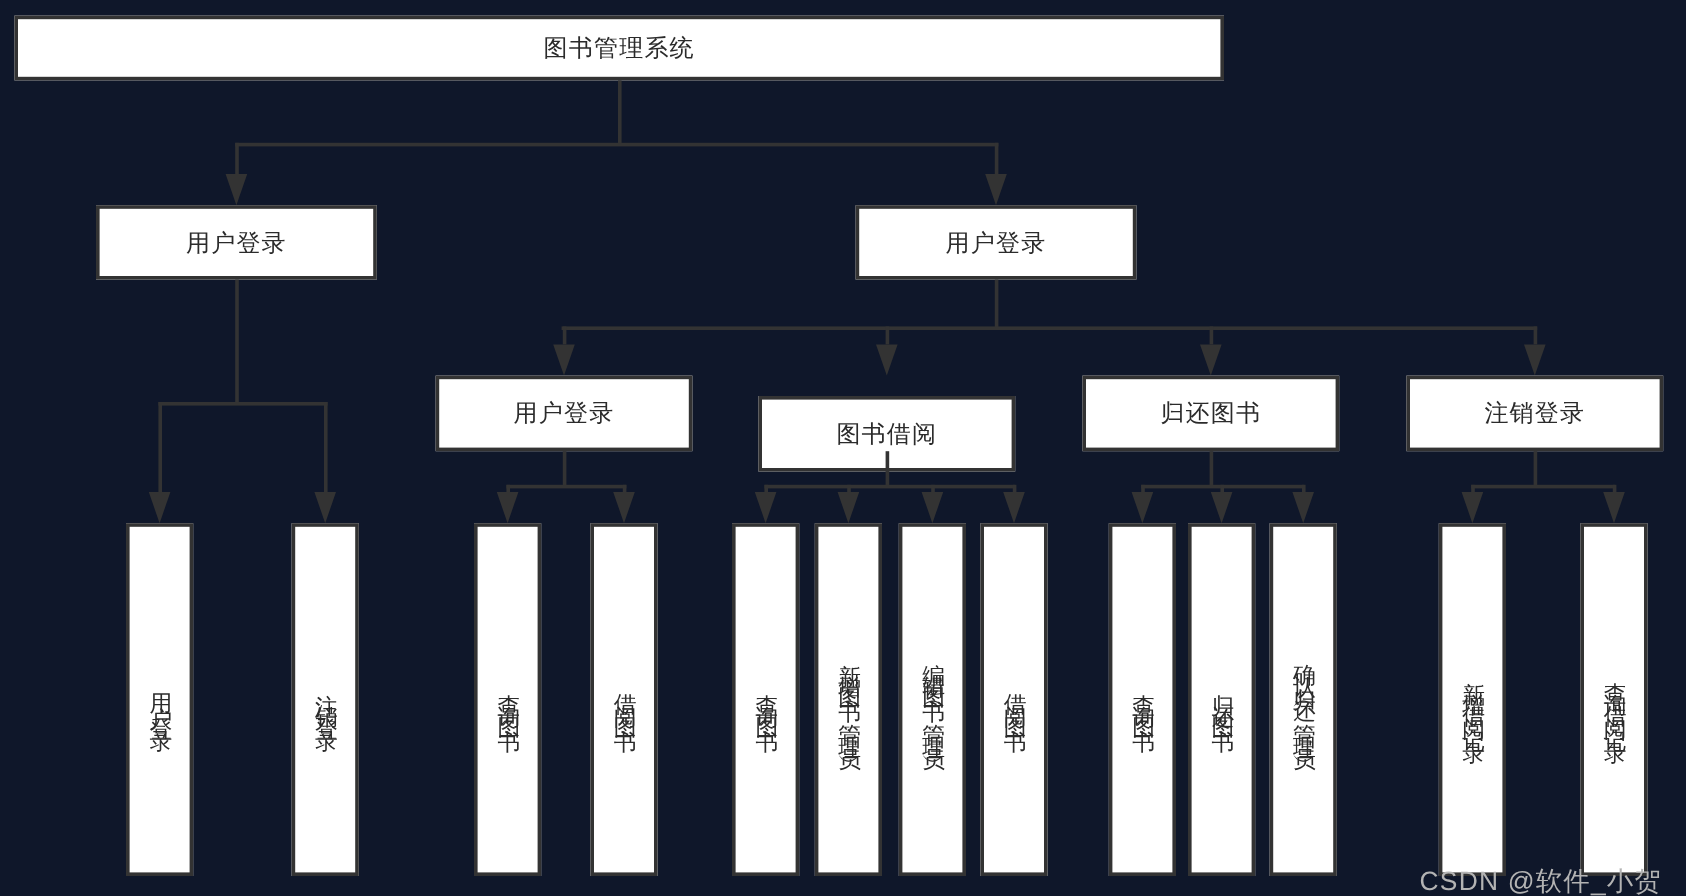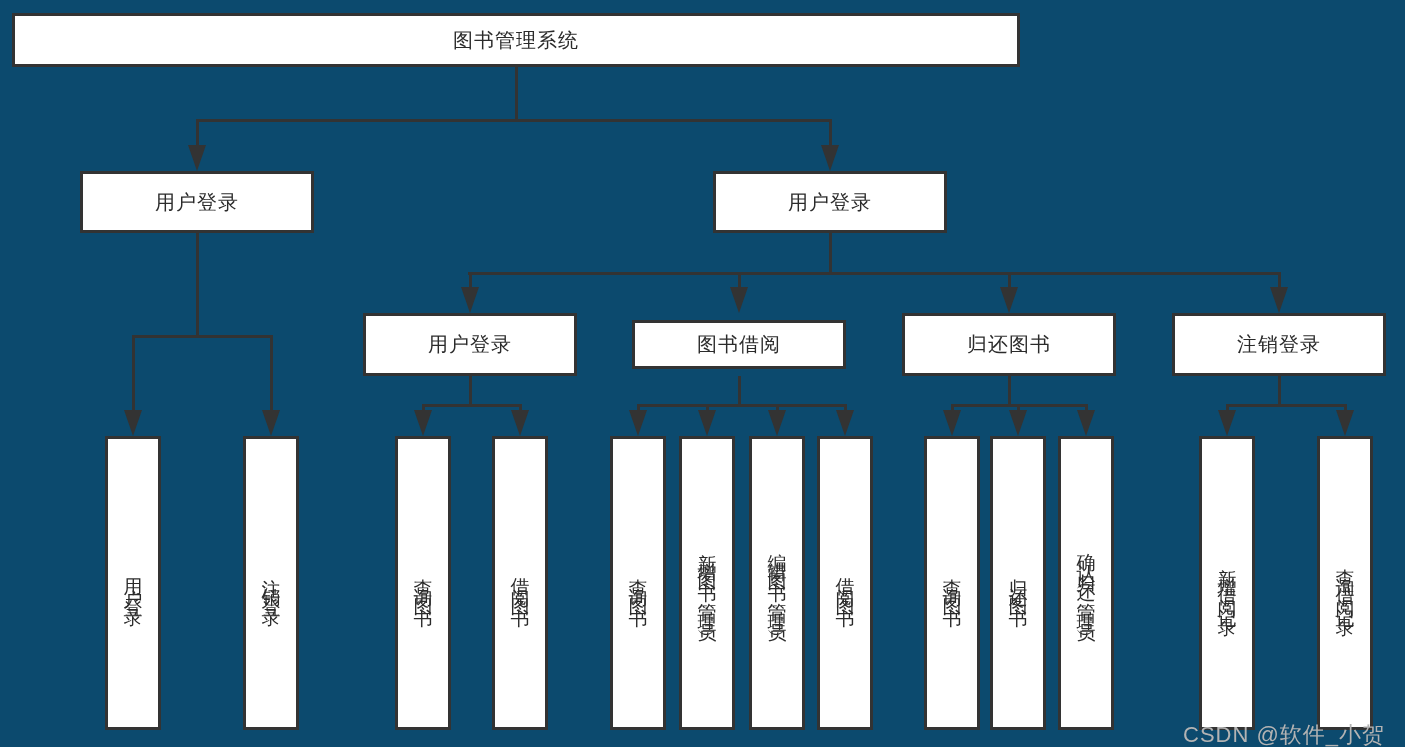--- a/index.html
+++ b/index.html
@@ -4,21 +4,21 @@
 <style>
   html, body {
     margin: 0;
     padding: 0;
     background: #ffffff;
   }
   #stage {
     position: relative;
     width: 1405px;
     height: 747px;
-    background: #0c4a6e;
+    background: #0f172a;
     font-family: "Liberation Sans", sans-serif;
     overflow: hidden;
   }
   .box {
     position: absolute;
     box-sizing: border-box;
     border: 3px solid #333333;
     background: #ffffff;
     display: flex;
     align-items: center;
@@ -86,21 +86,21 @@
   <div class="stem" style="left:469px; top:272px; width:3px; height:15px;"></div>
   <div class="arrow" style="left:461px; top:287px;"></div>
   <div class="stem" style="left:738px; top:272px; width:3px; height:15px;"></div>
   <div class="arrow" style="left:730px; top:287px;"></div>
   <div class="stem" style="left:1008px; top:272px; width:3px; height:15px;"></div>
   <div class="arrow" style="left:1000px; top:287px;"></div>
   <div class="stem" style="left:1278px; top:272px; width:3px; height:15px;"></div>
   <div class="arrow" style="left:1270px; top:287px;"></div>
 
   <div class="box" style="left:363px; top:313px; width:214px; height:63px;">用户登录</div>
-  <div class="box" style="left:632px; top:320px; width:214px; height:49px;">图书借阅</div>
+  <div class="box" style="left:632px; top:330px; width:214px; height:63px;">图书借阅</div>
   <div class="box" style="left:902px; top:313px; width:214px; height:63px;">归还图书</div>
   <div class="box" style="left:1172px; top:313px; width:214px; height:63px;">注销登录</div>
 
   <div class="vline" style="left:469px; top:376px; width:3px; height:30px;"></div>
   <div class="hline" style="left:422px; top:404px; width:100px; height:3px;"></div>
   <div class="stem" style="left:422px; top:404px; width:3px; height:8px;"></div>
   <div class="arrow" style="left:414px; top:410px;"></div>
   <div class="stem" style="left:519px; top:404px; width:3px; height:8px;"></div>
   <div class="arrow" style="left:511px; top:410px;"></div>
 

